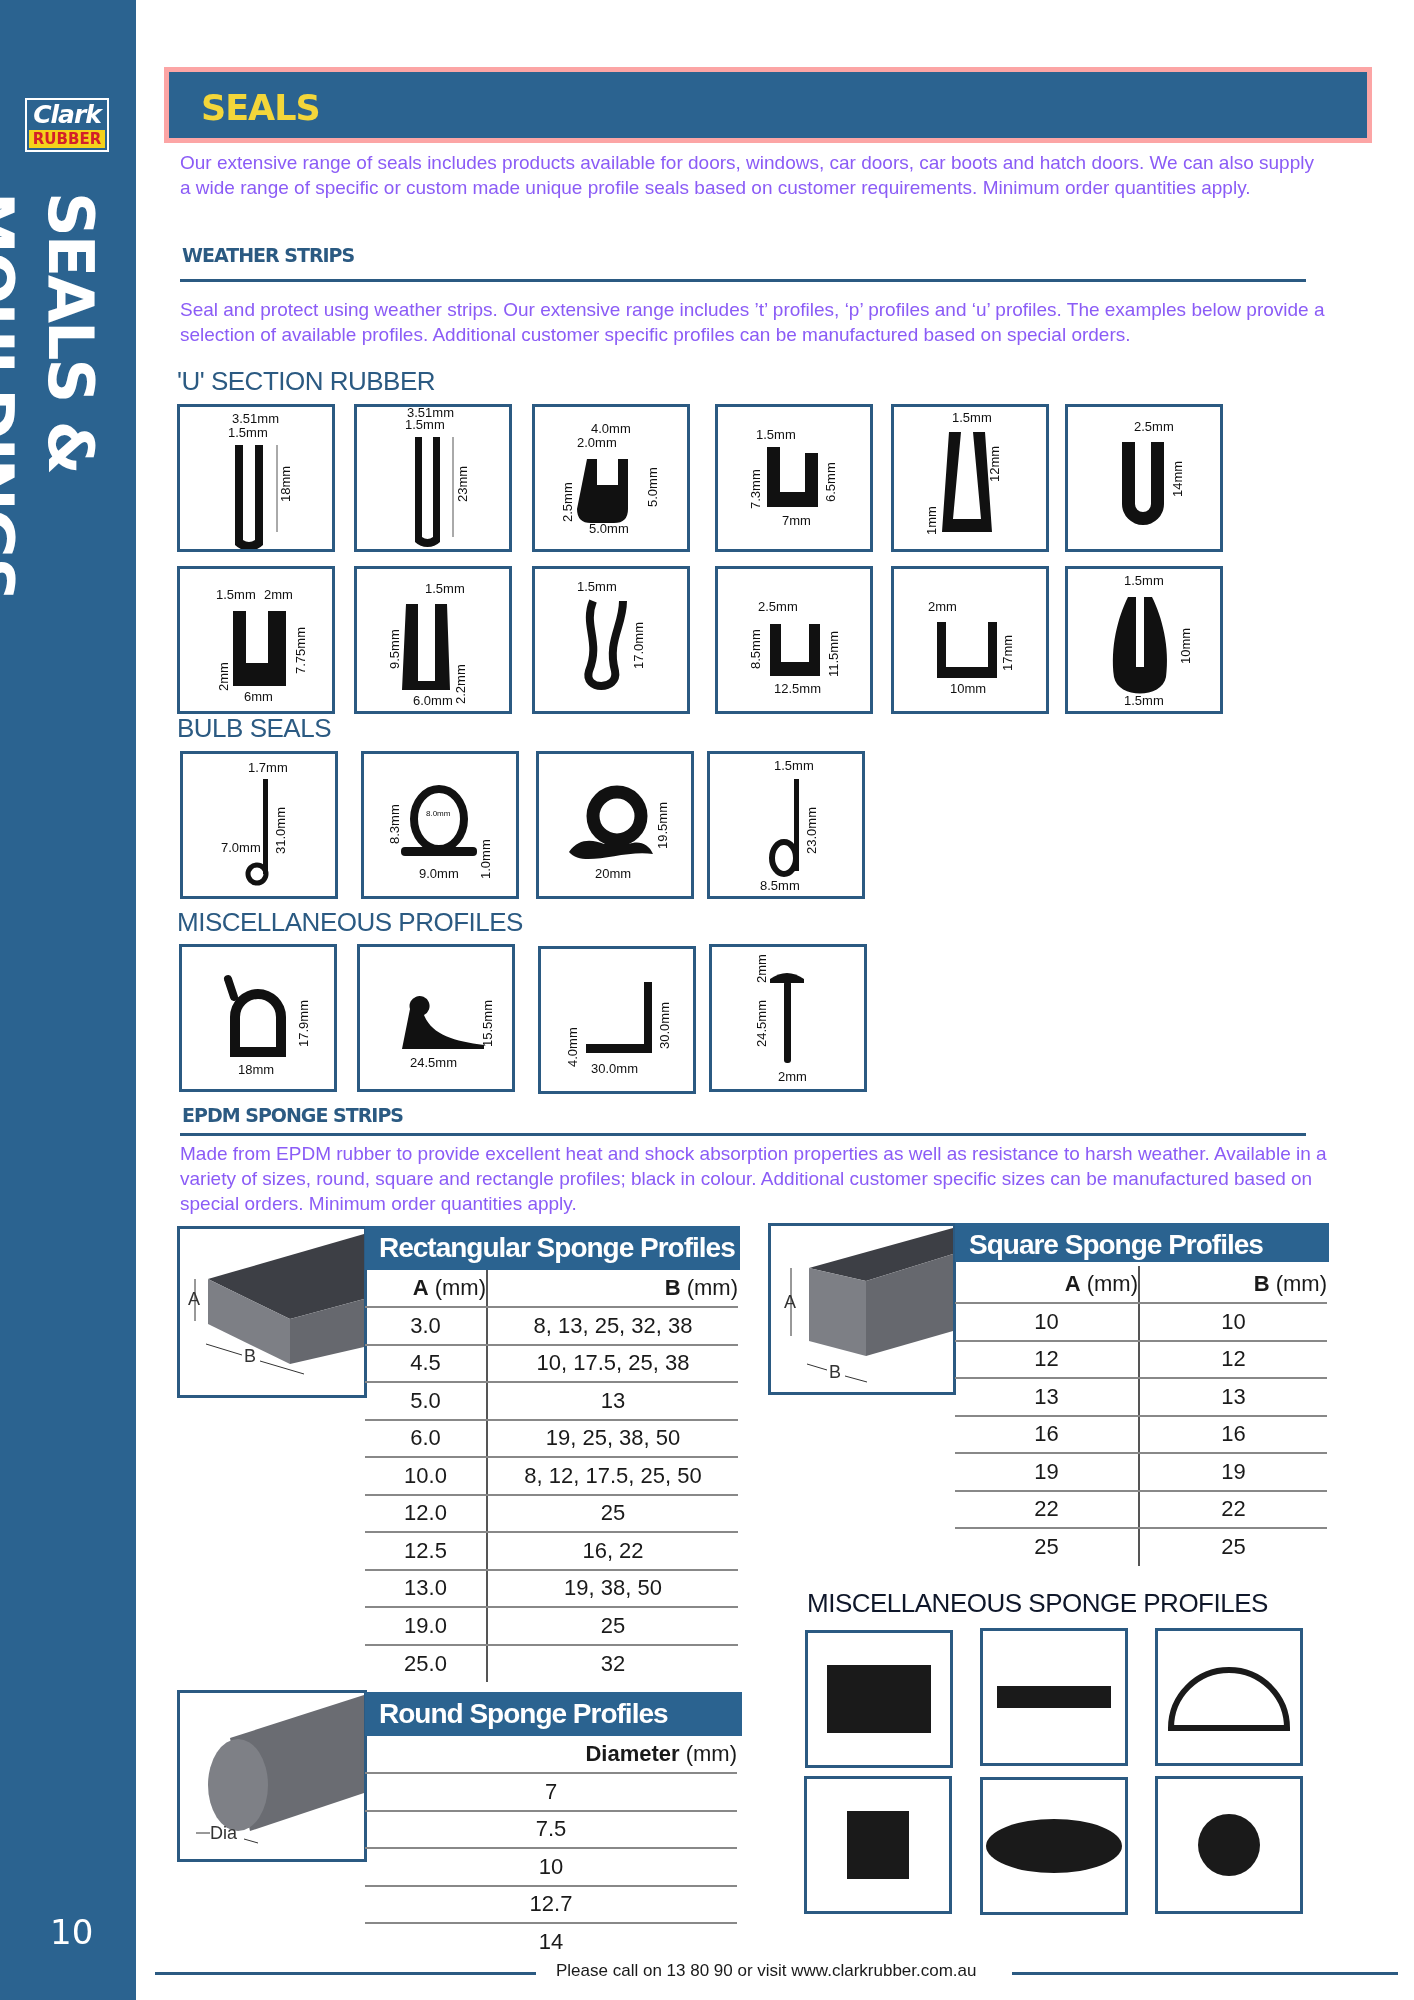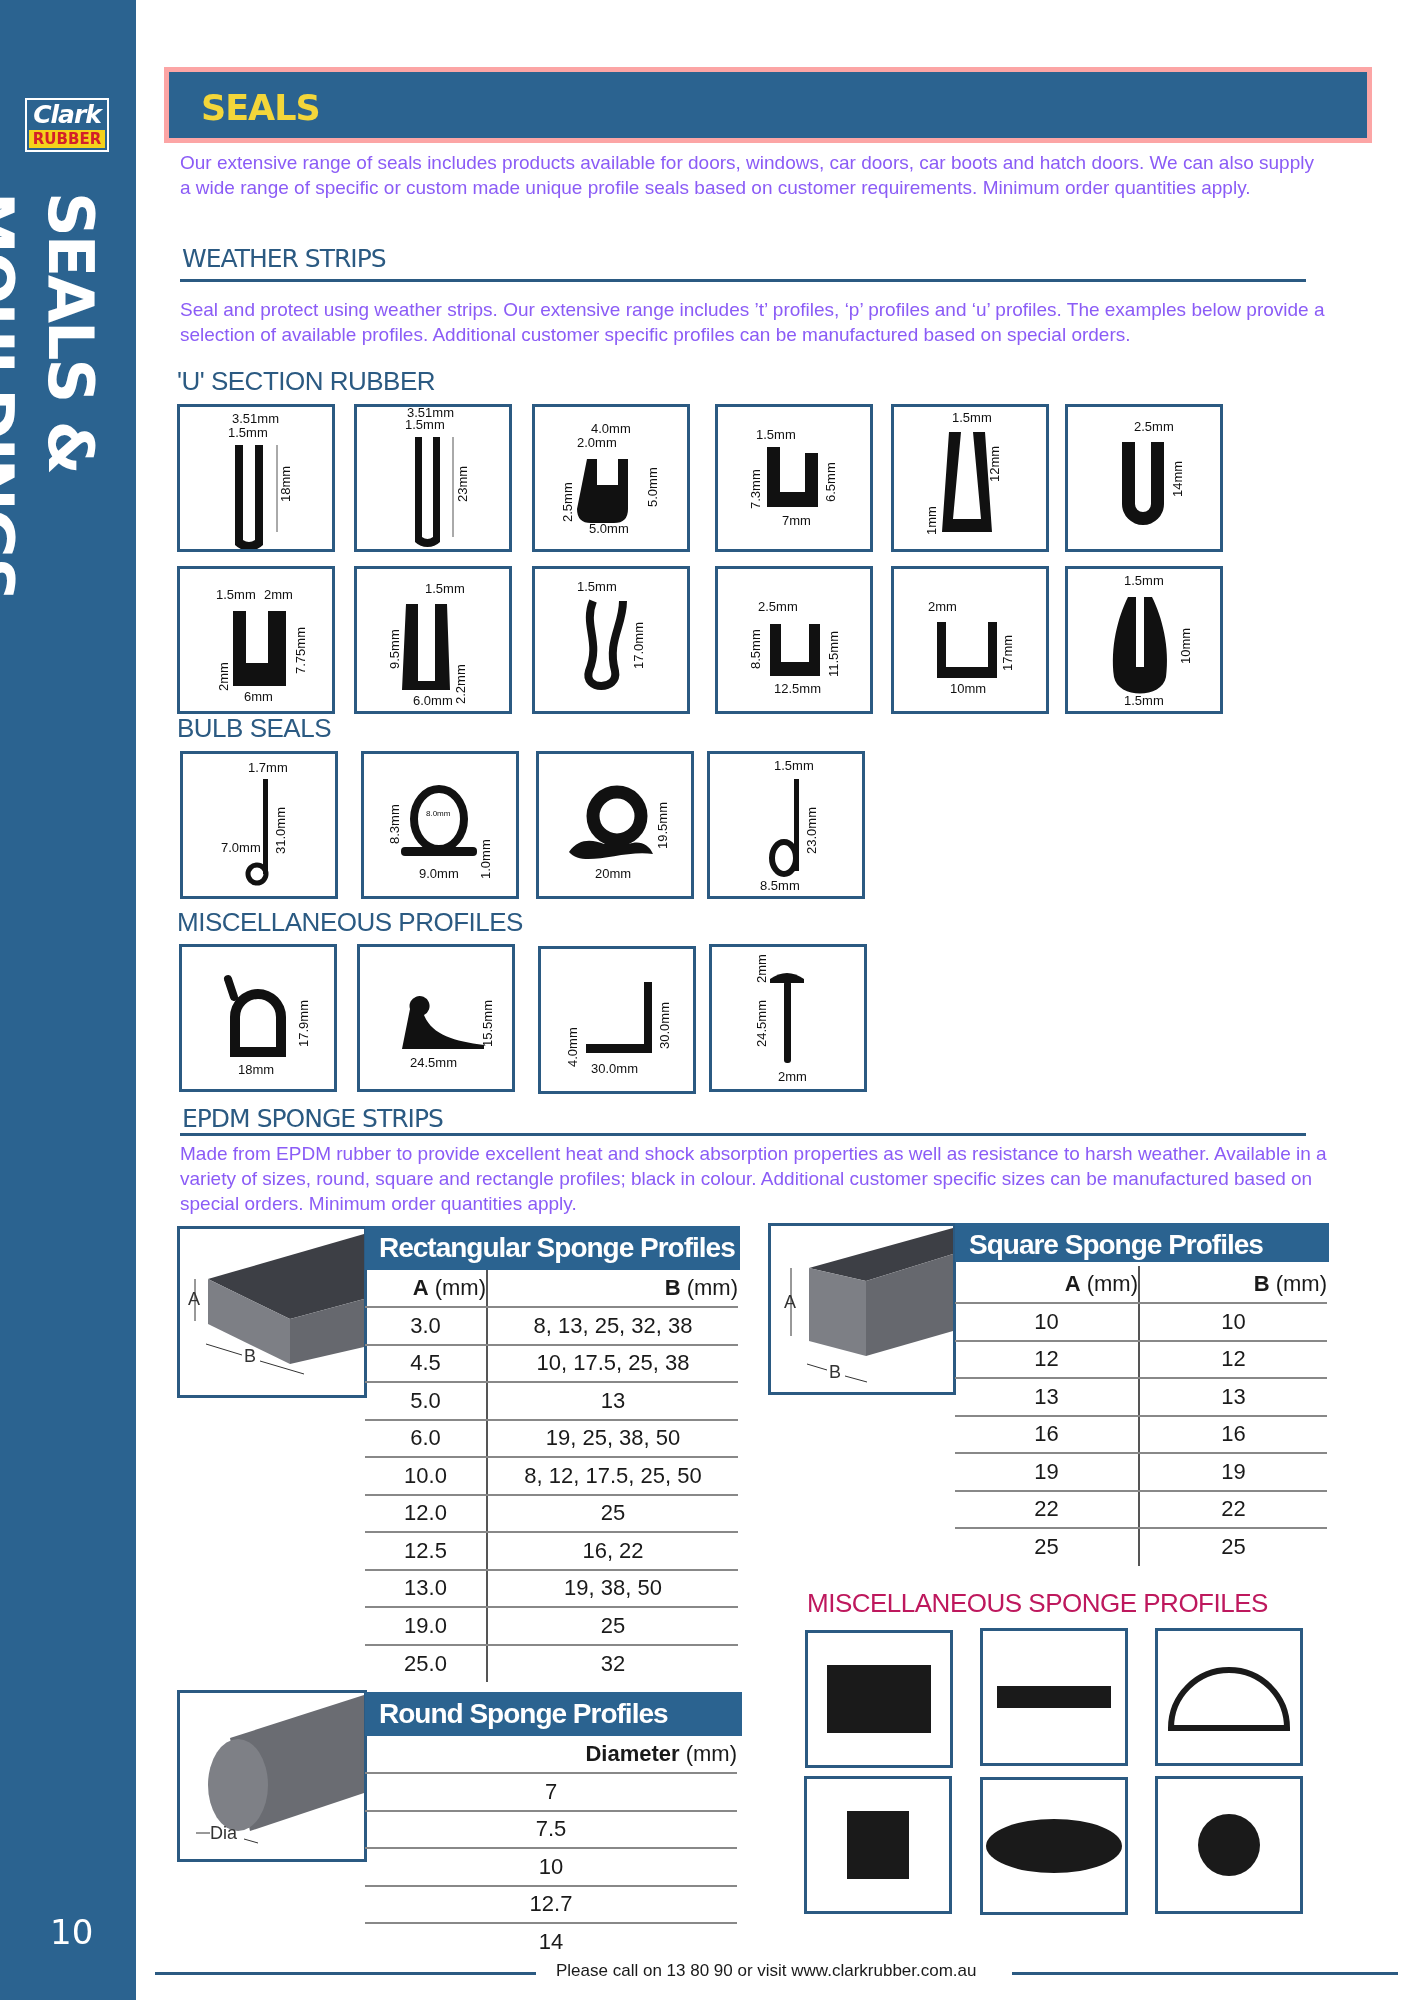--- a/index.html
+++ b/index.html
@@ -7,21 +7,21 @@
   body{position:relative;font-family:"Liberation Sans","DejaVu Sans",sans-serif;color:#1a1a1a}
   .sidebar{position:absolute;left:0;top:0;width:136px;height:2000px;background:#2b6390}
   .logo{position:absolute;left:25px;top:98px;width:84px;height:54px;background:#2b6390;border:2px solid #fff}
   .logo .brand{display:block;color:#fff;font-weight:bold;font-style:italic;font-size:25px;text-align:center;line-height:30px;font-family:"DejaVu Sans",sans-serif;letter-spacing:-1px}
   .logo .sub{display:block;background:#f5d21b;color:#d3202a;font-weight:bold;font-size:15px;text-align:center;line-height:18px;margin:0 2px;font-family:"DejaVu Sans",sans-serif}
   .vert-title{position:absolute;left:30px;top:192px;width:80px;height:680px;writing-mode:vertical-rl;color:#fff;font-weight:bold;font-size:62px;font-family:"DejaVu Sans",sans-serif;line-height:80px;letter-spacing:-2px;text-align:left}
   .page-num{position:absolute;left:50px;top:1912px;color:#fff;font-size:34px;font-family:"DejaVu Sans",sans-serif}
   .header-bar{position:absolute;left:164px;top:67px;width:1208px;height:76px;background:#2b6390;border:5px solid #fca5a5}
   .header-bar h1{position:absolute;left:32px;top:16px;color:#f3d63a;font-size:35px;font-weight:bold;font-family:"DejaVu Sans",sans-serif;letter-spacing:-1px}
   .para{position:absolute;left:180px;font-size:19px;line-height:25px;color:#8b5cf6}
-  .sec-h{position:absolute;left:182px;color:#2b5a82;font-weight:normal;font-size:25px;font-family:"DejaVu Sans",sans-serif;letter-spacing:-1px}
+  .sec-h{position:absolute;left:182px;color:#2b5a82;font-weight:bold;font-size:19px;font-family:"DejaVu Sans",sans-serif;letter-spacing:-1px}
   .sec-rule{position:absolute;left:180px;width:1126px;height:3px;background:#2b5a82}
   .sub-h{position:absolute;left:177px;color:#2b5a82;font-size:26px;letter-spacing:-0.5px}
   .tile{position:absolute;width:158px;height:148px;border:3px solid #2b5a82;background:#fff}
   .tile svg{width:100%;height:100%;display:block}
   .tile text{font-family:"Liberation Sans",sans-serif;font-size:13px;fill:#111}
   .tbl-head{position:absolute;background:#2b6390;color:#fff;font-weight:bold;font-size:28px;font-family:Liberation Sans, sans-serif;padding-left:14px;letter-spacing:-1px;line-height:44px}
   table.data{position:absolute;border-collapse:collapse;font-size:22px}
   table.data th{font-weight:normal;height:37px;border-bottom:2px solid #888;text-align:right}
   table.data th b{font-weight:bold}
   table.data td{height:37.5px;border-bottom:2px solid #888;text-align:center}
@@ -380,21 +380,21 @@
       </tr>
     <tr>
         <td>12.7</td>
       </tr>
     <tr>
         <td>14</td>
       </tr>
   </tbody>
 </table>
 
-<div class="sub-h" style="left:807px;top:1588px;color:#be185d;font-size:26px">MISCELLANEOUS SPONGE PROFILES</div>
+<div class="sub-h" style="left:807px;top:1588px;color:#0f172a;font-size:26px">MISCELLANEOUS SPONGE PROFILES</div>
 <div class="shape-tile" style="left:805px;top:1630px">
   <div style="width:104px;height:68px;background:#1a1a1a"></div>
 </div>
 <div class="shape-tile" style="left:980px;top:1628px">
   <div style="width:114px;height:22px;background:#1a1a1a"></div>
 </div>
 <div class="shape-tile" style="left:1155px;top:1628px">
   <svg width="124" height="70" viewBox="0 0 124 70">
     <path d="M4 66 a58 58 0 0 1 116 0 z" fill="none" stroke="#1a1a1a" stroke-width="6"></path>
   </svg>

